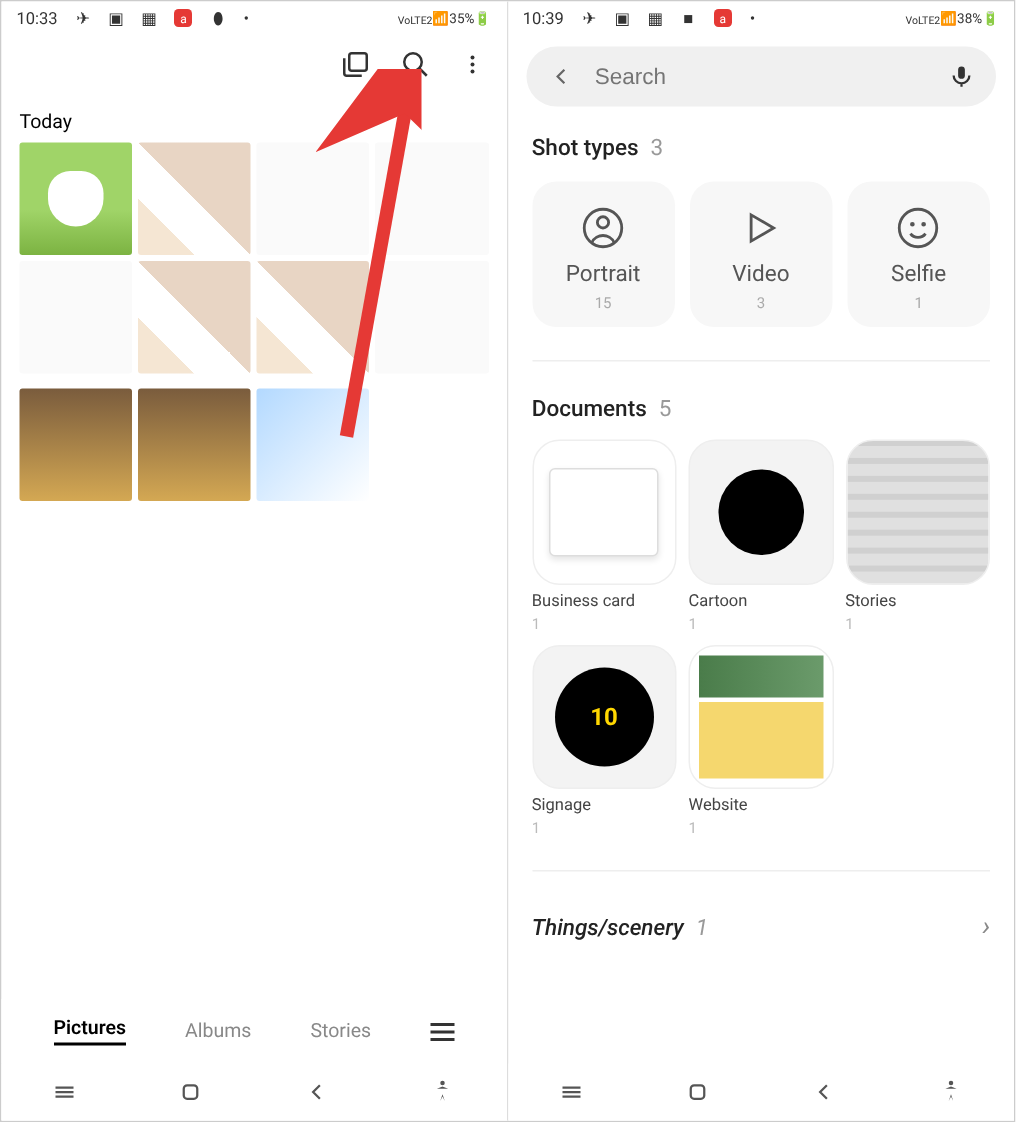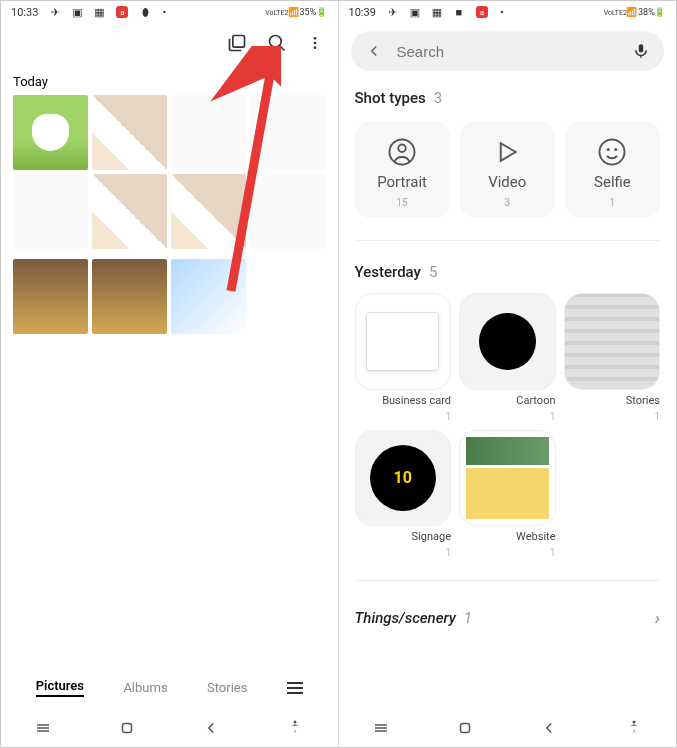--- a/index.html
+++ b/index.html
@@ -48,21 +48,21 @@
   .r-section-count { color: #999; font-weight: 400; }
   .shot-types-row { display: flex; gap: 10px; margin-top: 14px; }
   .shot-card { flex: 1; background: #f7f7f7; border-radius: 16px; padding: 16px 6px 10px; display: flex; flex-direction: column; align-items: center; gap: 6px; }
   .shot-icon { width: 30px; height: 30px; display: flex; align-items: center; justify-content: center; }
   .shot-label { font-size: 15px; color: #555; }
   .shot-count { font-size: 10px; color: #aaa; }
   
   .divider { height: 1px; background: #eee; margin: 12px 16px; }
   
   .doc-grid { display: grid; grid-template-columns: repeat(3, 1fr); gap: 8px; margin-top: 12px; }
-  .doc-item { display: flex; flex-direction: column; align-items: flex-end; gap: 4px; }
+  .doc-item { display: flex; flex-direction: column; align-items: flex-start; gap: 4px; }
   .doc-thumb { width: 100%; aspect-ratio: 1; border-radius: 18px; background: #f3f3f3; position: relative; overflow: hidden; border: 1px solid #eee; }
   .doc-label { font-size: 11px; color: #444; }
   .doc-count { font-size: 10px; color: #bbb; }
   
   .things-row { display: flex; justify-content: space-between; align-items: center; padding: 14px 16px; font-style: italic; }
   .chevron { color: #888; font-size: 18px; }
   
   
   .mock-cat { background: linear-gradient(to bottom, #a0d468 60%, #7cb342 100%); display:flex; align-items:center; justify-content:center; }
   .mock-cat::after { content:''; width:50%; height:50%; background:#fff; border-radius:40% 40% 50% 50%; }
@@ -249,21 +249,21 @@
           <span class="shot-label">Selfie</span>
           <span class="shot-count">1</span>
         </div>
       </div>
     </div>
 
     <div class="divider"></div>
 
     <div class="r-section">
       <div class="r-section-title">
-        <span>Yesterday</span>
+        <span>Documents</span>
         <span class="r-section-count">5</span>
       </div>
       <div class="doc-grid">
         <div class="doc-item">
           <div class="doc-thumb mock-bizcard"></div>
           <span class="doc-label">Business card</span>
           <span class="doc-count">1</span>
         </div>
         <div class="doc-item">
           <div class="doc-thumb mock-circle"></div>

